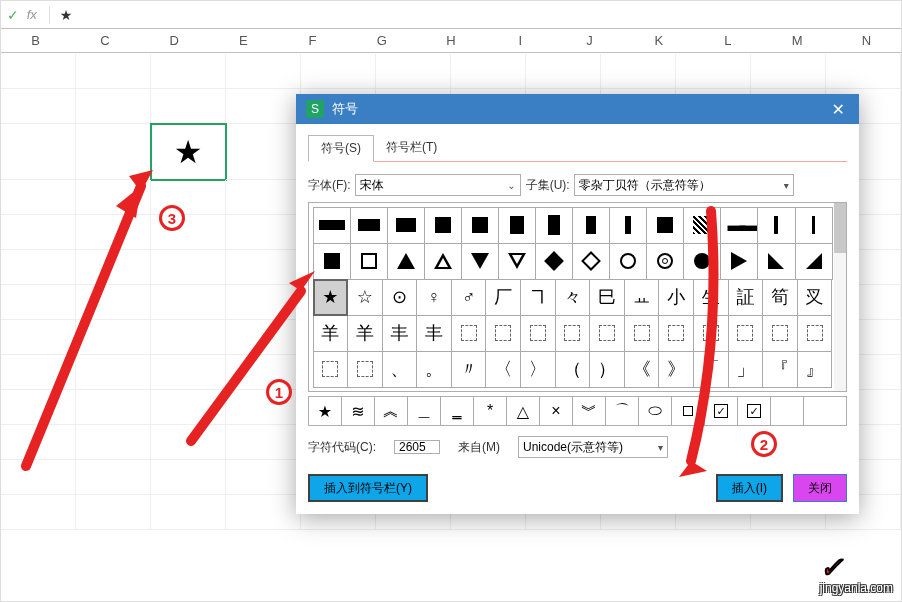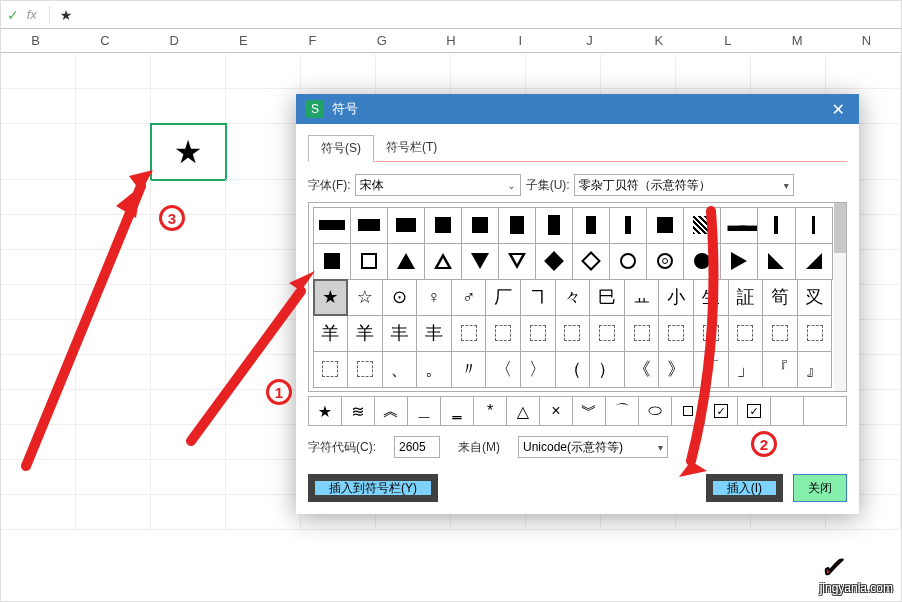--- a/index.html
+++ b/index.html
@@ -54,27 +54,27 @@
     .scroll-thumb { position: absolute; top: 0; width: 12px; height: 50px; background: #c8c8c8; }
 
     
     .recent-label { margin-top: 8px; }
     .recent-wrap { margin-top: 4px; border: 1px solid #aeaeae; height: 30px; display: flex; }
     .recent-cell { width: 33px; border-right: 1px solid #aaa; display: flex; align-items: center; justify-content: center; font-size: 16px; }
     .recent-cell:last-child { border-right: none; }
 
     
     .code-row { margin-top: 10px; display: flex; align-items: center; gap: 18px; }
-    .code-input { width: 46px; height: 22px; border: 1px solid #aeaeae; text-align: center; }
+    .code-input { width: 46px; height: 14px; border: 1px solid #aeaeae; text-align: center; }
     .from-combo { width: 150px; }
 
     
     .btn-row { margin-top: 16px; display: flex; align-items: center; }
-    .btn { height: 28px; padding: 0 14px; border: 7px solid #404040; background: #7dd3fc; cursor: pointer; display: flex; align-items: center; font-size: 12px; }
-    .btn.primary-outline { border: 1px solid #3a7fc4; background: #86efac; }
+    .btn { height: 28px; padding: 0 14px; border: 2px solid #404040; background: #0ea5e9; cursor: pointer; display: flex; align-items: center; font-size: 12px; }
+    .btn.primary-outline { border: 1px solid #3a7fc4; background: #d946ef; }
     .spacer { flex: 1; }
 
     
     .annot { position: absolute; width: 26px; height: 26px; border: 3px solid #e62222; border-radius: 50%; background: #fff; color: #e62222; font-weight: bold; display: flex; align-items: center; justify-content: center; font-size: 15px; z-index: 50; }
     .arrow { position: absolute; z-index: 40; pointer-events: none; }
     .arrow polygon { fill: #e62222; }
     .arrow line, .arrow path { stroke: #e62222; stroke-width: 10; fill: none; stroke-linecap: round; }
 
     
     .watermark { position: absolute; right: 8px; bottom: 6px; text-align: right; font-family: Arial, sans-serif; z-index: 60; }

